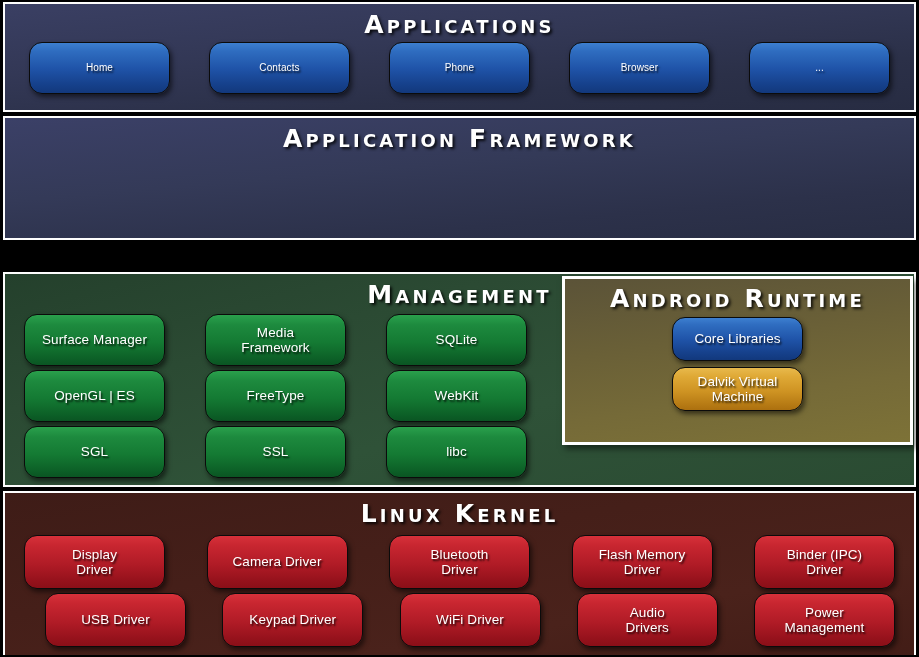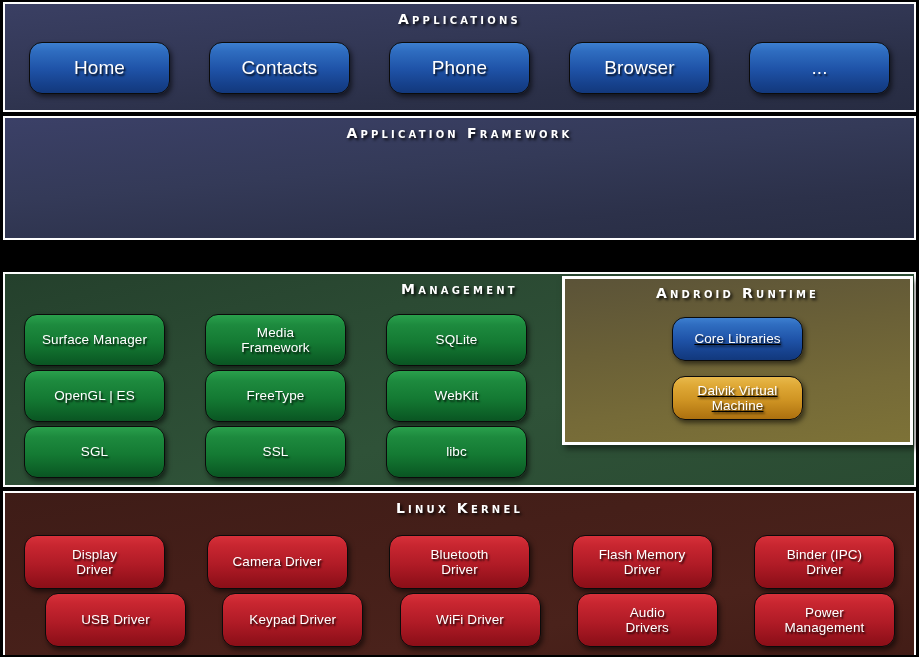--- a/index.html
+++ b/index.html
@@ -24,21 +24,21 @@
     position: absolute;
     left: 3px;
     right: 3px;
     box-sizing: border-box;
     border: 2px solid #fdfdfd;
     overflow: hidden;
   }
   .layer-title {
     text-align: center;
     color: #ffffff;
-    font-size: 14px;
+    font-size: 25px;
     font-weight: bold;
     font-variant: small-caps;
     letter-spacing: 3.2px;
     text-shadow: 2px 2px 3px rgba(0,0,0,0.85);
     font-family: "DejaVu Sans", sans-serif;
     line-height: 1;
     padding-top: 8px;
   }
 
   
@@ -101,21 +101,21 @@
   }
   .node-red {
     background: linear-gradient(180deg, #d6313a 0%, #c82630 18%, #b01b26 55%, #96121c 85%, #8a0f18 100%);
   }
   .node-gold {
     background: linear-gradient(180deg, #e8b94c 0%, #dfa936 20%, #cf9423 55%, #b87c15 85%, #ac700f 100%);
   }
 
   
   .apps-row { top: 38px; height: 52px; }
-  .apps-row .node { width: 141px; height: 52px; font-size: 19px; }
+  .apps-row .node { width: 141px; height: 52px; font-size: 10px; }
 
   
   .fw-row1 { top: 149px; height: 54px; }
   .fw-row1 .node, .fw-row2 .node { width: 144px; height: 54px; }
 
   
   .lib-row1 { top: 314px; height: 52px; }
   .lib-row2 { top: 370px; height: 52px; }
   .lib-row3 { top: 426px; height: 52px; }
   .lib-row1 .node, .lib-row2 .node, .lib-row3 .node {
@@ -141,22 +141,21 @@
     box-shadow: 3px 4px 6px rgba(0,0,0,0.5);
     overflow: hidden;
   }
   .runtime-panel .layer-title { padding-top: 7px; }
   .runtime-nodes {
     position: absolute;
     left: 0; right: 0; top: 38px;
     display: flex;
     flex-direction: column;
     align-items: center;
-    gap: 15px;
-    text-decoration: underline;
+    gap: 6px;
   }
   .runtime-nodes .node { width: 131px; height: 44px; font-size: 13.5px; }
 
   .bottom-edge {
     position: absolute;
     left: 0; right: 0; bottom: 0;
     height: 2px;
     background: #000;
   }
 </style>

